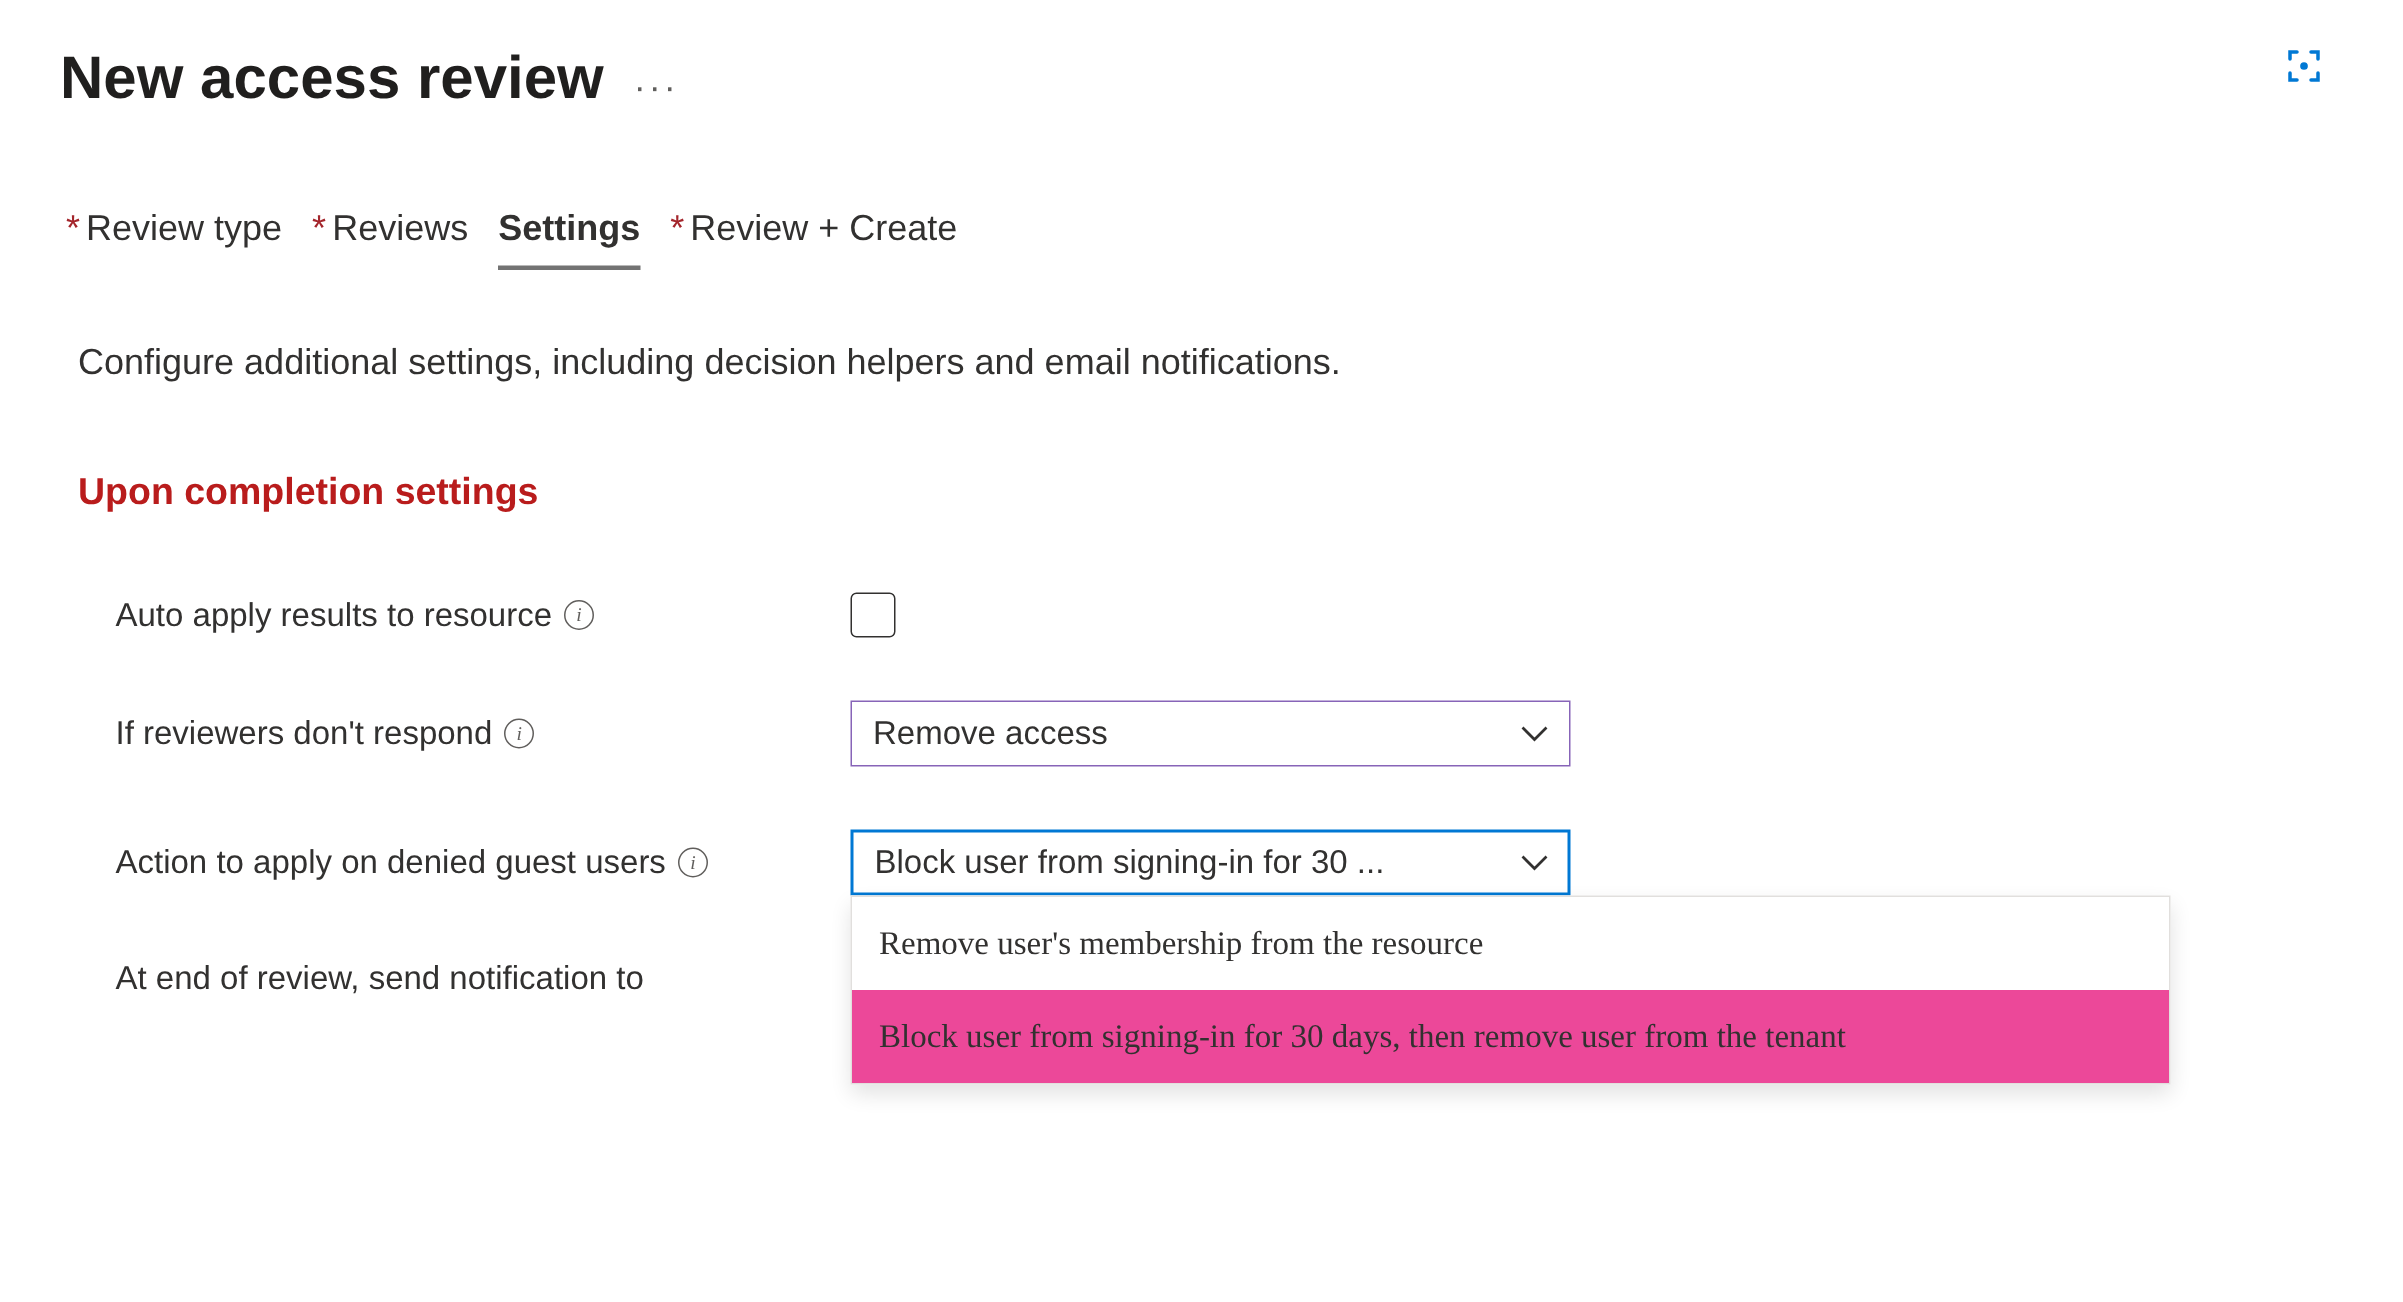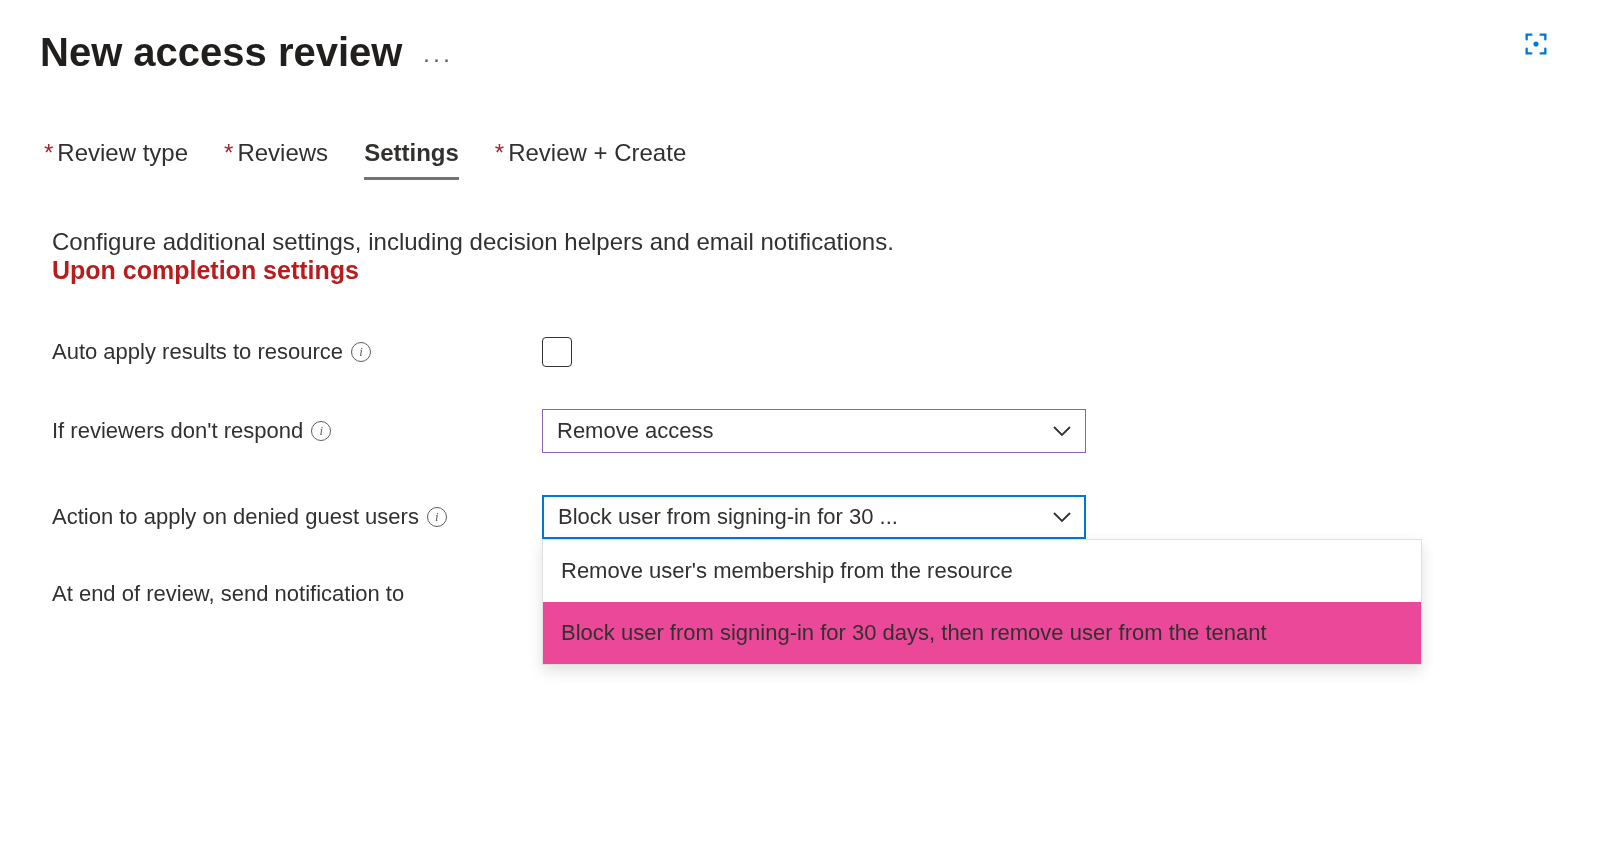--- a/index.html
+++ b/index.html
@@ -37,21 +37,21 @@
     .corner-icon {
       position: absolute;
       top: 30px;
       right: 52px;
       width: 28px;
       height: 28px;
       cursor: pointer;
     }
     .tabs {
       display: flex;
-      gap: 36px;
+      gap: 20px;
       margin-bottom: 48px;
       padding-left: 4px;
     }
     .tab {
       font-size: 24px;
       padding-bottom: 10px;
       cursor: pointer;
       color: #323130;
       border-bottom: 3px solid transparent;
     }
@@ -59,20 +59,21 @@
       font-weight: 600;
       border-bottom: 3px solid #737373;
     }
     .tab .asterisk {
       color: #a4262c;
       margin-right: 4px;
     }
     .description {
       font-size: 24px;
       color: #323130;
+      margin-bottom: 58px;
       padding-left: 12px;
     }
     .section-heading {
       font-size: 25px;
       font-weight: 600;
       color: #b91c1c;
       margin-bottom: 52px;
       padding-left: 12px;
     }
     .form-row {
@@ -82,20 +83,21 @@
       padding-left: 12px;
     }
     .form-label {
       font-size: 22px;
       color: #323130;
       display: flex;
       align-items: center;
       gap: 8px;
       width: 490px;
       flex-shrink: 0;
+      margin-left: 25px;
     }
     .info-icon {
       display: inline-flex;
       align-items: center;
       justify-content: center;
       width: 20px;
       height: 20px;
       border: 1.5px solid #605e5c;
       border-radius: 50%;
       font-size: 13px;
@@ -110,21 +112,21 @@
     .checkbox {
       width: 30px;
       height: 30px;
       border: 1.5px solid #323130;
       border-radius: 4px;
       background: #fff;
       cursor: pointer;
     }
     .select-wrap {
       position: relative;
-      width: 544px;
+      width: 480px;
     }
     .select {
       width: 100%;
       height: 44px;
       border: 1.5px solid #8a8886;
       background: #fff;
       font-size: 22px;
       color: #323130;
       padding: 6px 48px 6px 14px;
       display: flex;
@@ -158,20 +160,21 @@
       background: #fff;
       border: 1px solid #e1dfdd;
       box-shadow: 0 6px 14px rgba(0,0,0,0.12);
       z-index: 10;
     }
     .dropdown-option {
       font-size: 22px;
       color: #323130;
       padding: 18px 18px;
       cursor: pointer;
+      font-family: Liberation Serif, serif;
     }
     .dropdown-option.selected {
       background: #ec4899;
     }
   </style>
 </head>
 <body>
 
 <div class="header-row">
   <h1 class="page-title">New access review</h1>

